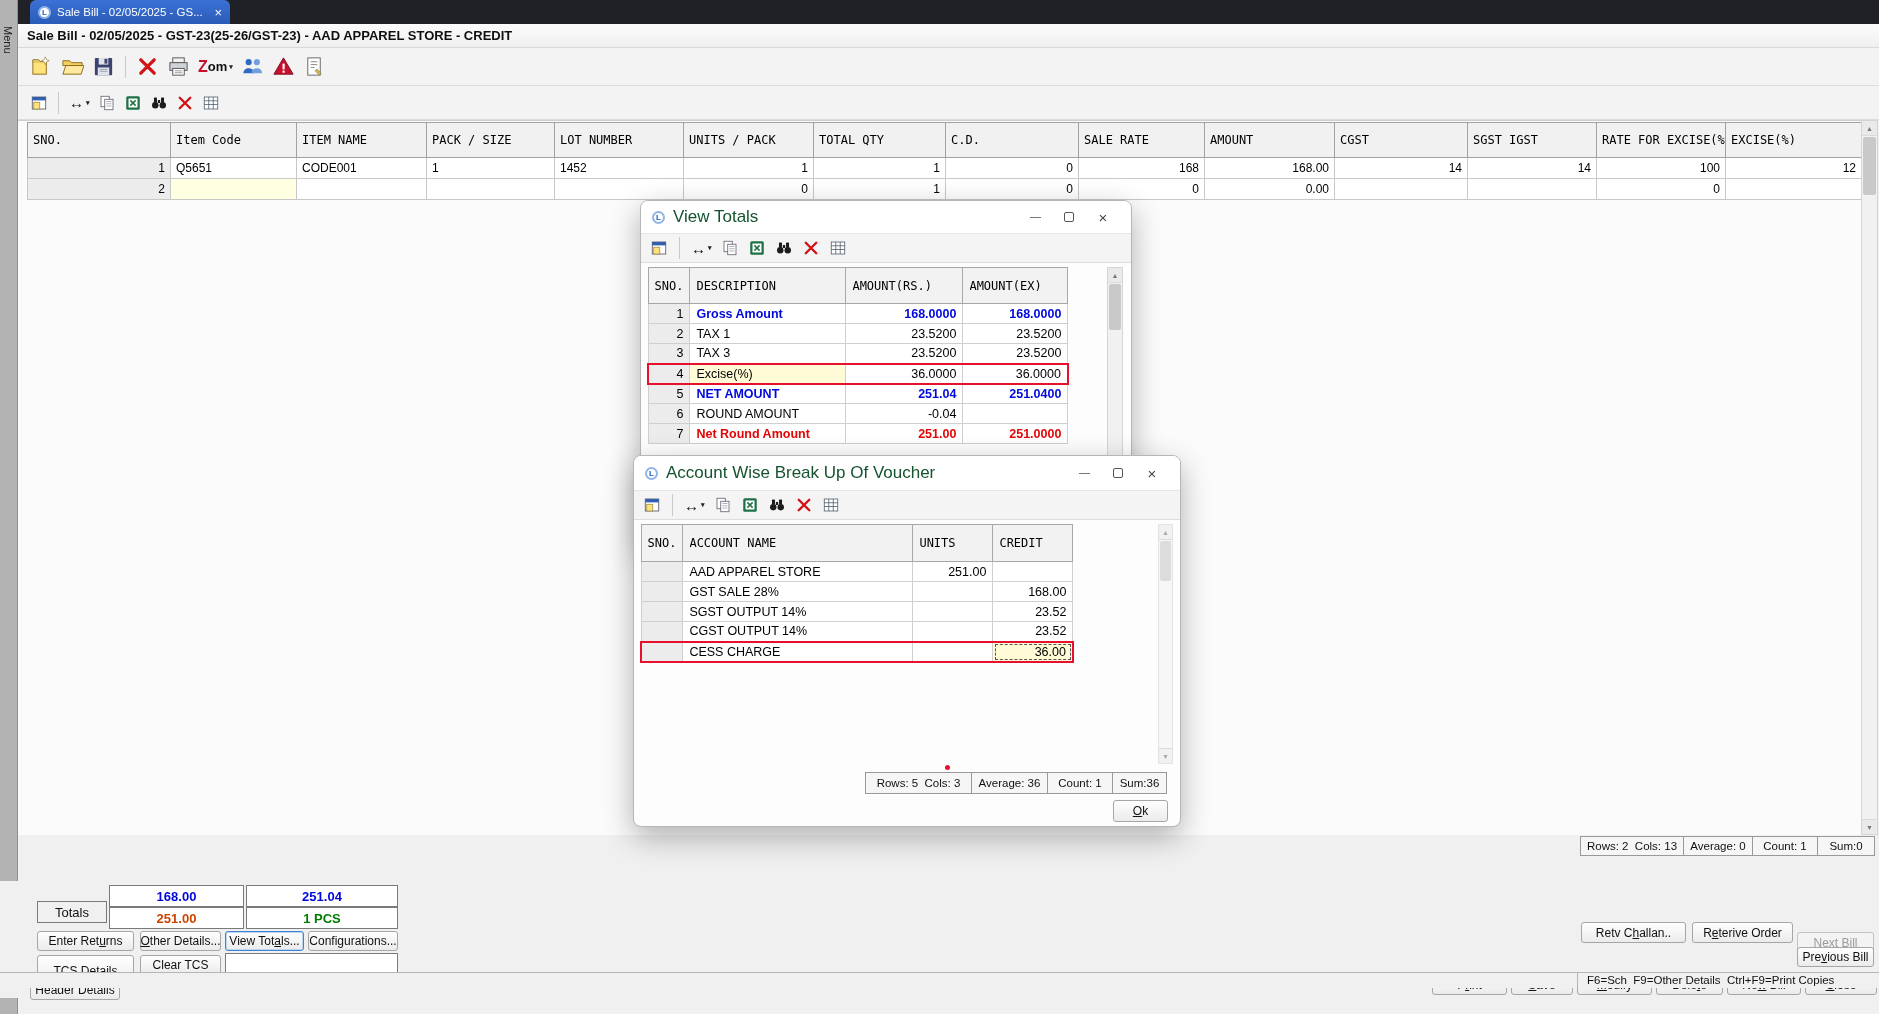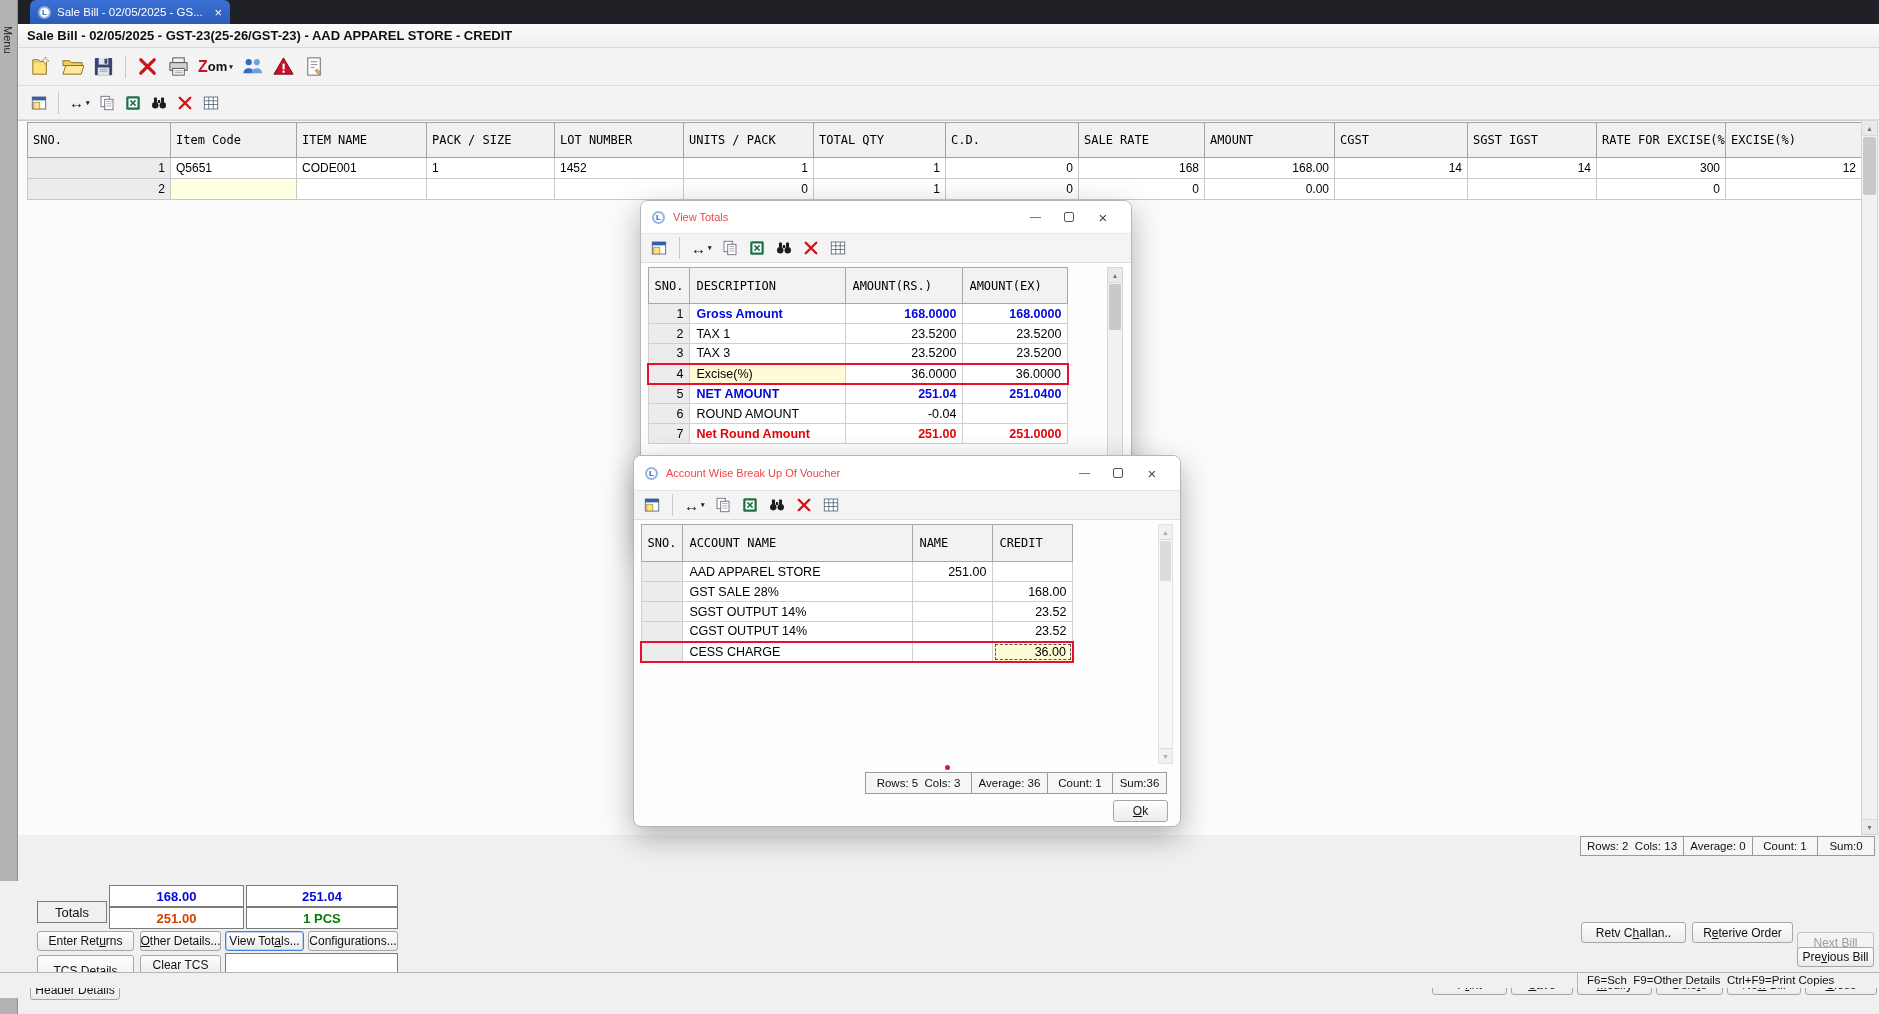--- a/index.html
+++ b/index.html
@@ -51,21 +51,21 @@
   .sarrow.bottom{position:absolute;bottom:0;left:0;right:0;border-top:1px solid #dadada;border-bottom:none}
   .sthumb{margin:1px 1px;height:58px;background:#c9c9c9;border-radius:2px}
 
   
   .dialog{position:absolute;background:#fdfdfd;border:1px solid #b6b6b6;border-radius:8px;box-shadow:0 10px 30px rgba(0,0,0,.30);overflow:hidden}
   .vt-dialog{left:640px;top:200px;width:492px;height:350px;z-index:5}
   .acc-dialog{left:633px;top:455px;width:548px;height:372px;z-index:10}
   .dlg-titlebar{display:flex;align-items:center;gap:8px;padding:0 11px;background:#fff}
   .vt-dialog .dlg-titlebar{height:32px}
   .acc-dialog .dlg-titlebar{height:34px}
-  .dlg-title{font-size:11px;color:#ef4444}
+  .dlg-title{font-size:17px;color:#14532d}
   .dlg-ctrls{margin-left:auto;display:flex;height:100%}
   .dctl{width:34px;display:flex;align-items:center;justify-content:center;color:#555}
   .min-glyph{width:11px;height:1px;background:#777;display:inline-block}
   .max-glyph{width:10px;height:10px;border:1px solid #555;border-radius:2px;display:inline-block}
   .x-glyph{font-size:15px;line-height:1;color:#444}
   .dlg-toolbar{height:30px;display:flex;align-items:center;gap:9px;padding:0 9px;background:#f4f4f4;border-top:1px solid #e6e6e6;border-bottom:1px solid #ddd}
 
   .dlg-table{margin:4px 0 0 6px;font-size:12.5px}
   .dlg-table th{background:#f2f2f2;border:1px solid #a8a8a8;font-family:"DejaVu Sans Mono",monospace;font-size:12px;font-weight:400;text-align:left;padding:2px 6px;vertical-align:middle;white-space:nowrap}
   .vt-table th{height:36px}
@@ -283,21 +283,21 @@
           <td class="cl">CODE001</td>
           <td class="cl">1</td>
           <td class="cl">1452</td>
           <td class="cr">1</td>
           <td class="cr">1</td>
           <td class="cr">0</td>
           <td class="cr">168</td>
           <td class="cr">168.00</td>
           <td class="cr">14</td>
           <td class="cr">14</td>
-          <td class="cr">300</td>
+          <td class="cr">100</td>
           <td class="cr">12</td>
         </tr>
         <tr>
           <td class="sno">2</td>
           <td class="cl edit-cell"></td>
           <td class="cl"></td>
           <td class="cl"></td>
           <td class="cl"></td>
           <td class="cr">0</td>
           <td class="cr">1</td>
@@ -518,21 +518,21 @@
       <colgroup>
           <col style="width:40px">
           <col style="width:230px">
           <col style="width:80px">
           <col style="width:80px">
         </colgroup>
       <thead>
         <tr>
           <th>SNO.</th>
           <th>ACCOUNT NAME</th>
-          <th>NAME</th>
+          <th>UNITS</th>
           <th>CREDIT</th>
         </tr>
       </thead>
       <tbody>
         <tr>
           <td class="sno"></td>
           <td class="cl">AAD APPAREL STORE</td>
           <td class="cr">251.00</td>
           <td class="cr"></td>
         </tr>

